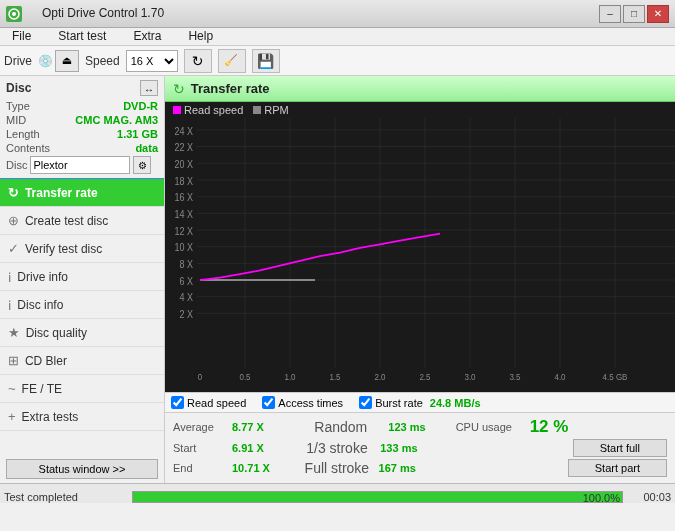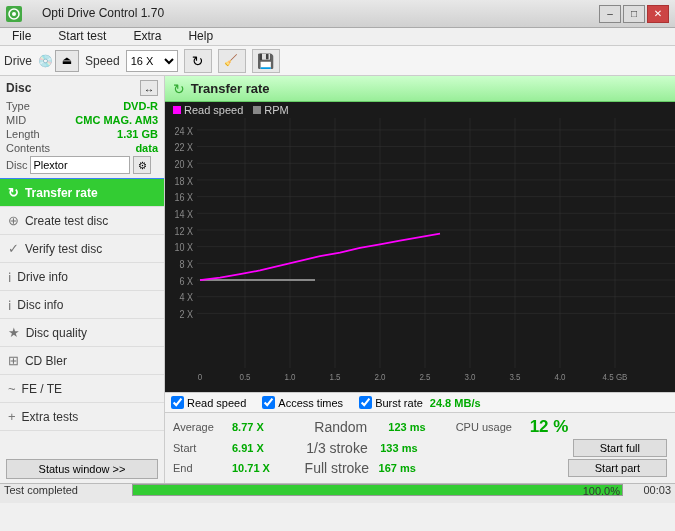--- a/index.html
+++ b/index.html
@@ -205,21 +205,21 @@
       cursor: pointer;
       white-space: nowrap;
     }
 
     
     #statusbar {
       height: 20px;
       background: #e8e8e8;
       border-top: 1px solid #bbb;
       display: flex;
-      align-items: flex-start;
+      align-items: flex-end;
       padding: 0 4px;
       gap: 8px;
     }
     #status-text { font-size: 11px; color: #333; width: 120px; }
     #progress-bar-container {
       flex: 1;
       height: 12px;
       border: 1px solid #999;
       background: white;
       position: relative;

